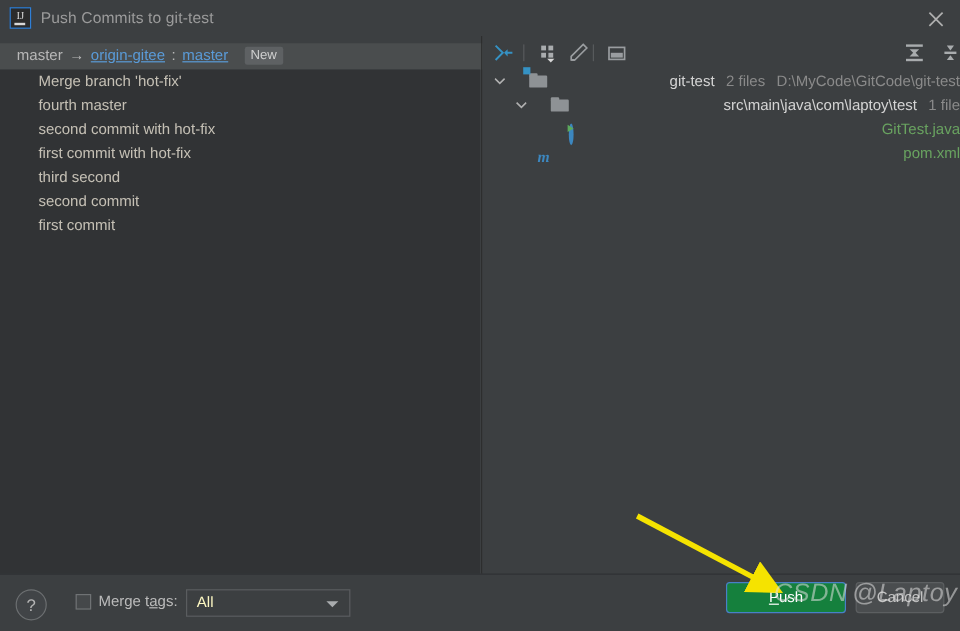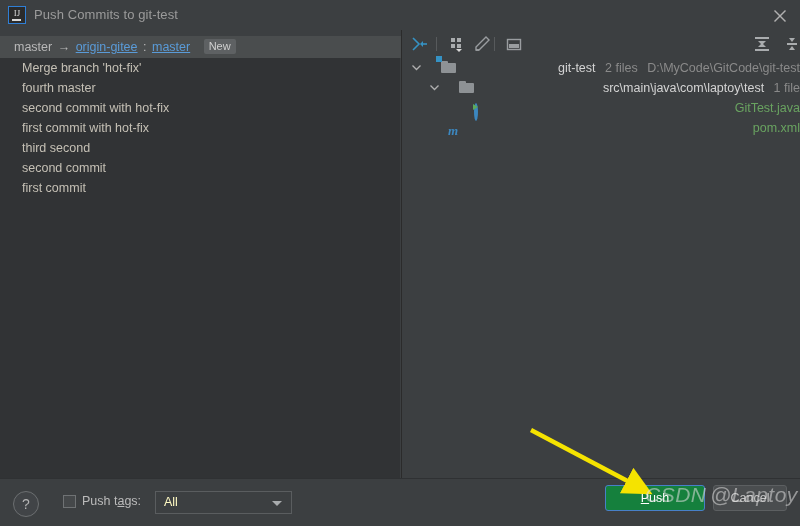--- a/index.html
+++ b/index.html
@@ -27,21 +27,21 @@
   .branchbar{position:absolute;left:0;top:36px;width:458px;height:22px;background:#4a4d4e;}
   .branchbar .inner{position:absolute;left:14px;top:3px;white-space:nowrap;font-size:12.5px;color:#b8b8b8;}
   .branchbar .arrow{color:#b8b8b8;padding:0 2px;}
   .lnk{color:#5a9bd8;text-decoration:underline;cursor:pointer;}
   .colon{color:#b8b8b8;padding:0 2px;}
   .newbadge{display:inline-block;margin-left:10px;background:#5e6163;color:#cfcfcf;
     font-size:11px;padding:1px 5px 2px 5px;border-radius:2px;vertical-align:1px;}
 
   
   .left-panel{position:absolute;left:0;top:58px;width:400px;height:420px;background:#313335;}
-  .commit-row{height:20px;line-height:20px;padding-left:22px;font-size:12.5px;color:#c5c0b5;
+  .commit-row{height:20px;line-height:20px;padding-left:32px;font-size:12.5px;color:#c5c0b5;
     white-space:nowrap;overflow:hidden;text-overflow:ellipsis;}
 
   
   .vdivider{position:absolute;left:401px;top:30px;width:1px;height:448px;background:#2b2b2b;}
 
   
   .right-panel{position:absolute;left:402px;top:30px;width:398px;height:448px;background:#3c3f41;text-align:right;}
   .tb{position:absolute;left:0;top:0;width:398px;height:28px;}
   .tb-btn{position:absolute;top:4px;width:22px;height:20px;cursor:default;}
   .tb-sep{position:absolute;top:7px;width:1px;height:14px;background:#575a5c;}
@@ -245,21 +245,21 @@
         <span class="t-name green">pom.xml</span>
       </div>
 
     </div>
   </div>
 
   <div class="hsep"></div>
   <div class="bottombar">
     <div class="help-btn">?</div>
     <div class="chk"></div>
-    <div class="chk-label"><span>Push t</span><span class="mn">a</span><span>gs:</span></div>
+    <div class="chk-label"><span>Merge t</span><span class="mn">a</span><span>gs:</span></div>
   </div>
 
   <div class="combo">
     <span class="val">All</span>
     <span class="caret"></span>
   </div>
 
   <div class="btn-push"><span class="mn">P</span><span>ush</span></div>
 
   <div class="btn-cancel">Cancel</div>

